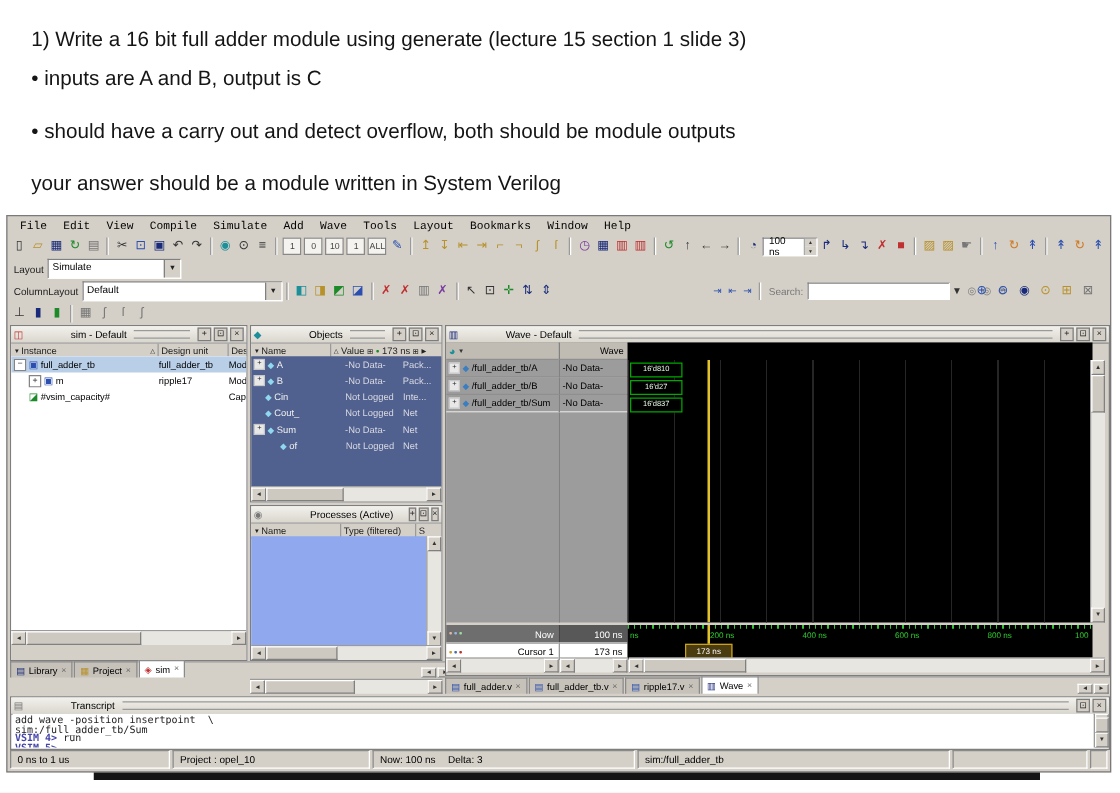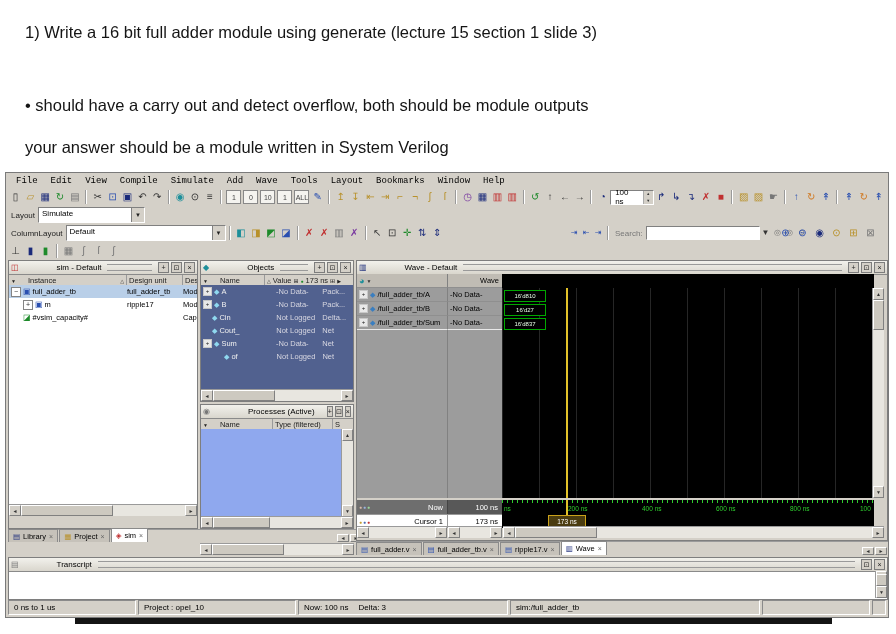--- a/index.html
+++ b/index.html
@@ -40,21 +40,21 @@
   
   .panel{position:absolute;background:#fff;border:1px solid #7e7e7e;box-sizing:border-box;}
   .phead{height:13px;background:linear-gradient(#f2f1ec,#d9d6cd);display:flex;align-items:center;
          gap:2px;padding:0 2px;border-bottom:1px solid #8a8a8a;font-size:8px;}
   .picon{font-size:8px;line-height:1;}
   .ptitle{white-space:nowrap;padding-left:36px;}
   .pgrip{flex:1;height:5px;border-top:1px solid #9a9a9a;border-bottom:1px solid #9a9a9a;margin:0 4px;}
   .pbtn{width:9px;height:9px;border:1px solid #7d7d7d;background:#d4d0c8;font-size:7px;line-height:7px;
         display:flex;align-items:center;justify-content:center;color:#222;}
   .colhead{display:flex;background:#d4d0c8;height:11px;border-bottom:1px solid #8a8a8a;font-size:7.5px;color:#222;}
-  .cc{display:flex;align-items:center;gap:12px;padding:0 2px;border-right:1px solid #9a9a9a;
+  .cc{display:flex;align-items:center;gap:1px;padding:0 2px;border-right:1px solid #9a9a9a;
       white-space:nowrap;overflow:hidden;box-sizing:border-box;}
   .hscroll{display:flex;align-items:stretch;background:#d4d0c8;border-top:1px solid #9a9a9a;}
   .hs-btn{width:10px;display:flex;align-items:center;justify-content:center;font-size:5px;background:#d4d0c8;
           border:1px solid;border-color:#fff #808080 #808080 #fff;color:#333;}
   .hs-track{flex:1;background:#e8e6e0;position:relative;}
   .hs-thumb{position:absolute;top:0;bottom:0;background:#cdc9c0;border:1px solid;border-color:#fff #808080 #808080 #fff;}
   .vscroll{position:absolute;display:flex;flex-direction:column;background:#e8e6e0;border-left:1px solid #9a9a9a;width:11px;}
   .vs-btn{height:10px;display:flex;align-items:center;justify-content:center;font-size:5px;background:#d4d0c8;
           border:1px solid;border-color:#fff #808080 #808080 #fff;color:#333;}
   .vs-track{flex:1;position:relative;}
@@ -111,20 +111,21 @@
   .seg{border:1px solid;border-color:#8a8a8a #fff #fff #8a8a8a;display:flex;align-items:center;
        padding:0 5px;white-space:nowrap;overflow:hidden;box-sizing:border-box;gap:10px;}
   .shadow-strip{position:absolute;left:75px;top:618px;width:757px;height:6px;background:#141414;}
 </style>
 </head>
 <body>
 
 <div class="stage">
 
   <div class="q" style="top:23px">1) Write a 16 bit full adder module using generate (lecture 15 section 1 slide 3)</div>
+  <div class="q" style="top:54px">• inputs are A and B, output is C</div>
   <div class="q" style="top:96px">• should have a carry out and detect overflow, both should be module outputs</div>
   <div class="q" style="top:138px">your answer should be a module written in System Verilog</div>
 
   <div class="ms-window">
 
     <div class="menubar">
       <span class="menu-item">File</span>
       <span class="menu-item">Edit</span>
       <span class="menu-item">View</span>
       <span class="menu-item">Compile</span>
@@ -405,21 +406,21 @@
           <span class="ov">-No Data-</span>
           <span class="ok">Pack...</span>
           <span class="om">Inte</span>
         </div>
         <div class="orow">
           <span class="on" style="padding-left:11px">
               <span class="diam">◆</span>
               <span>Cin</span>
             </span>
           <span class="ov">Not Logged</span>
-          <span class="ok">Delta...</span>
+          <span class="ok">Inte...</span>
           <span class="om">Inte</span>
         </div>
         <div class="orow">
           <span class="on" style="padding-left:11px">
               <span class="diam">◆</span>
               <span>Cout_</span>
             </span>
           <span class="ov">Not Logged</span>
           <span class="ok">Net</span>
           <span class="om">Inte</span>
@@ -621,20 +622,27 @@
     </div>
 
     <div class="panel" style="left:2px;top:384px;width:880px;height:43px">
       <div class="phead">
         <span class="picon gray">▤</span>
         <span class="ptitle">Transcript</span>
         <span class="pgrip"></span>
         <span class="pbtn">⊡</span>
         <span class="pbtn">×</span>
       </div>
+      <div class="mono" style="position:absolute;left:1px;top:13px;right:12px;bottom:1px;background:#fff;padding:1px 2px;overflow:hidden">
+        <div class="tline"><span class="cmdtxt">add wave -position insertpoint  \</span></div>
+        <div class="tline"><span class="cmdtxt">sim:/full_adder_tb/Sum</span></div>
+        <div class="tline"><span class="prompt">VSIM 4&gt; </span><span class="cmdtxt">run</span></div>
+        <div class="tline"><span class="cmdtxt"></span></div>
+        <div class="tline"><span class="prompt">VSIM 5&gt;</span><span class="cmdtxt"></span></div>
+      </div>
       <div class="vscroll" style="top:13px;right:0;bottom:1px">
         <span class="vs-btn">▲</span>
         <span class="vs-track">
             <span class="vs-thumb" style="bottom:0;height:10px"></span>
           </span>
         <span class="vs-btn">▼</span>
       </div>
     </div>
 
     <div class="statusbar">

